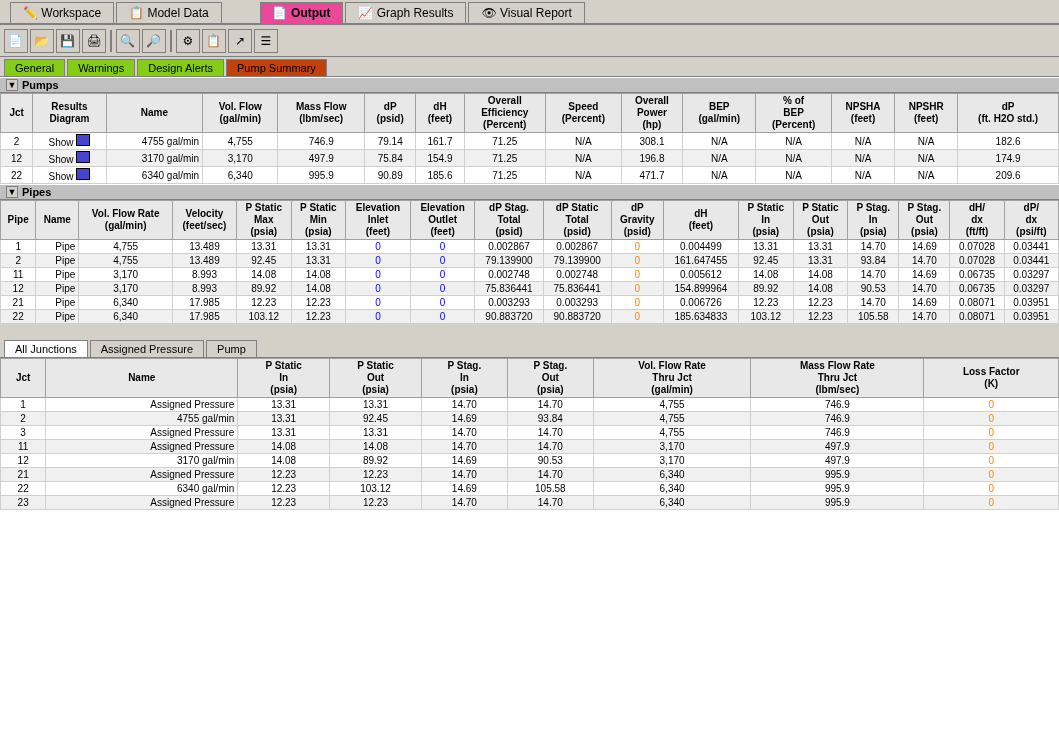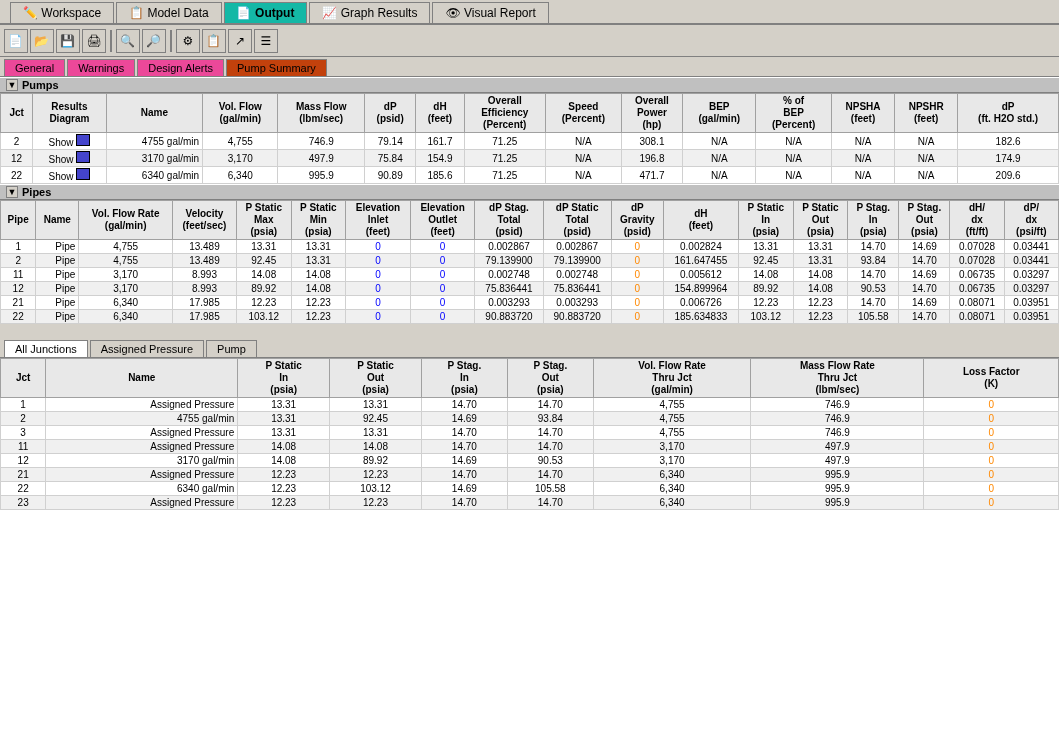--- a/index.html
+++ b/index.html
@@ -1,30 +1,30 @@
 <!DOCTYPE html>
 <html><head>
   <meta charset="utf-8">
   <style>
     * { box-sizing: border-box; margin: 0; padding: 0; }
     body { font-family: Arial, sans-serif; font-size: 11px; background: #d4d0c8; width: 1059px; height: 739px; overflow: hidden; }
     
     
     .top-tabs { display: flex; align-items: center; background: #d4d0c8; border-bottom: 2px solid #808080; padding: 2px 10px 0; gap: 2px; }
     .top-tab { padding: 3px 12px; border: 1px solid #808080; border-bottom: none; background: #d4d0c8; cursor: pointer; font-size: 12px; color: #000; }
-    .top-tab.active { background: #14b8a6; font-weight: bold; }
+    .top-tab.active { background: #ec4899; font-weight: bold; margin-left: 36px; }
     
     
     .toolbar { display: flex; align-items: center; background: #d4d0c8; border-bottom: 1px solid #808080; padding: 2px 4px; gap: 2px; min-height: 32px; }
     .toolbar-btn { width: 24px; height: 24px; background: #d4d0c8; border: 1px solid #808080; display: flex; align-items: center; justify-content: center; cursor: pointer; font-size: 12px; }
     .toolbar-sep { width: 2px; height: 22px; background: #808080; margin: 0 2px; }
     
     
     .sub-tabs { display: flex; align-items: center; background: #d4d0c8; border-bottom: 1px solid #808080; padding: 2px 4px 0; gap: 2px; }
-    .sub-tab { padding: 2px 10px; border: 1px solid #808080; border-bottom: none; background: #ec4899; cursor: pointer; font-size: 11px; }
+    .sub-tab { padding: 2px 10px; border: 1px solid #808080; border-bottom: none; background: #84cc16; cursor: pointer; font-size: 11px; }
     .sub-tab.active { background: #c2410c; }
     
     
     .section-header { background: #c0c0c0; border-bottom: 1px solid #808080; border-top: 1px solid #fff; padding: 1px 6px; display: flex; align-items: center; gap: 4px; font-weight: bold; font-size: 11px; }
     .collapse-btn { width: 12px; height: 12px; border: 1px solid #808080; background: #d4d0c8; display: flex; align-items: center; justify-content: center; cursor: pointer; font-size: 9px; }
     
     
     .table-container { overflow: auto; background: #fff; }
     
     
@@ -259,21 +259,21 @@
     <td class="left">Pipe</td>
     <td>4,755</td>
     <td>13.489</td>
     <td>13.31</td>
     <td>13.31</td>
     <td class="blue">0</td>
     <td class="blue">0</td>
     <td>0.002867</td>
     <td>0.002867</td>
     <td class="orange">0</td>
-    <td>0.002824</td>
+    <td>0.004499</td>
     <td>13.31</td>
     <td>13.31</td>
     <td>14.70</td>
     <td>14.69</td>
     <td>0.07028</td>
     <td>0.03441</td>
   </tr>
             <tr>
     <td>2</td>
     <td class="left">Pipe</td>

